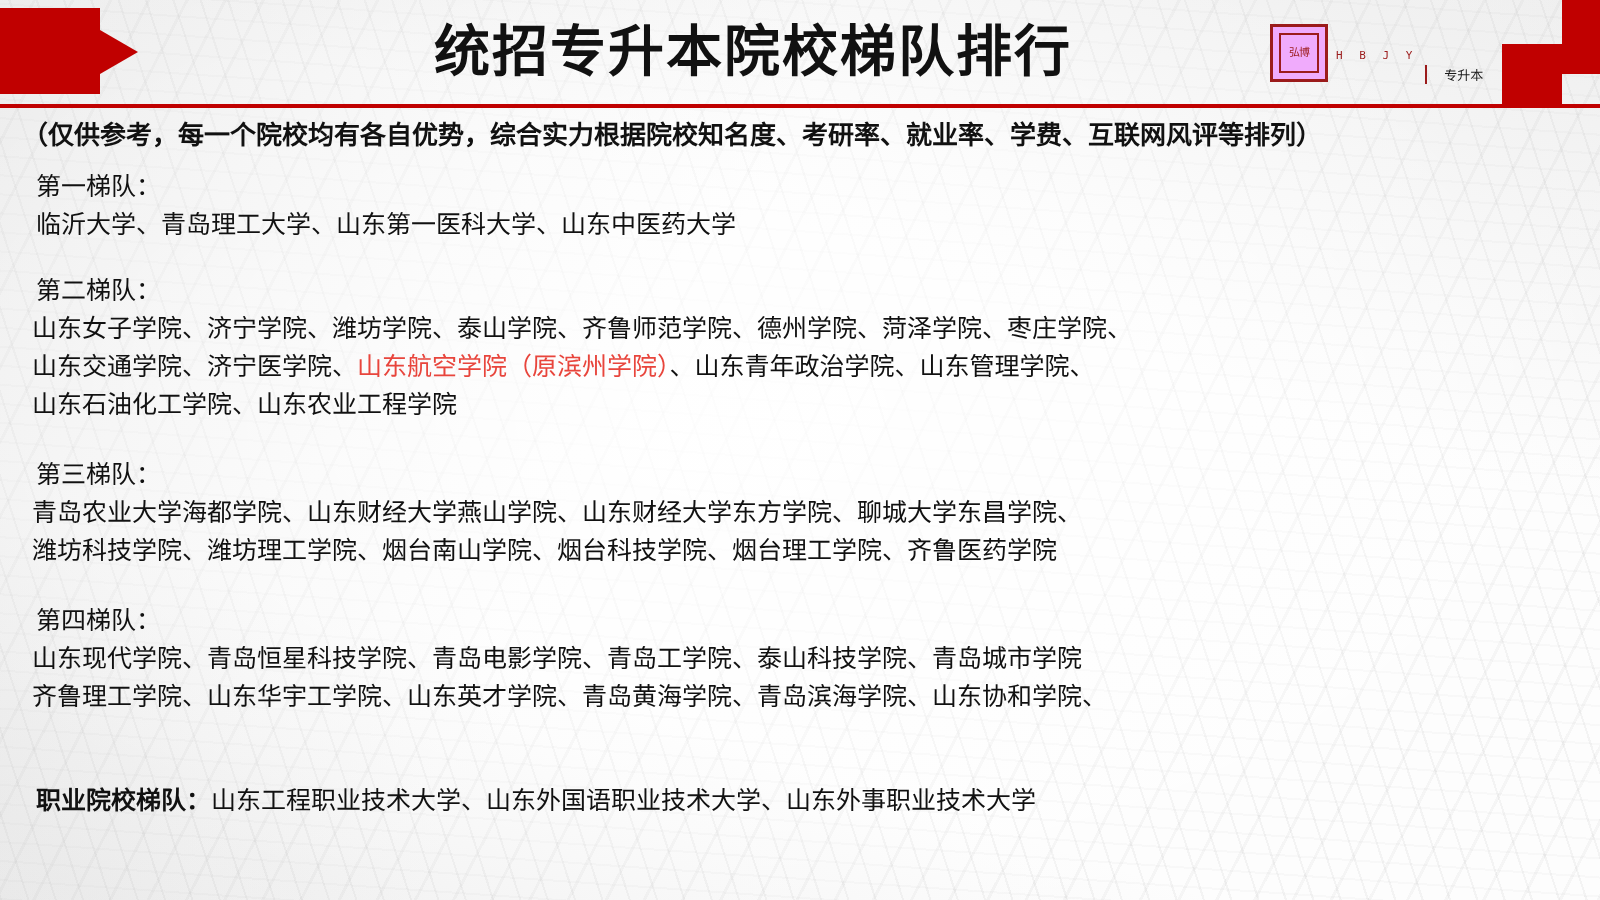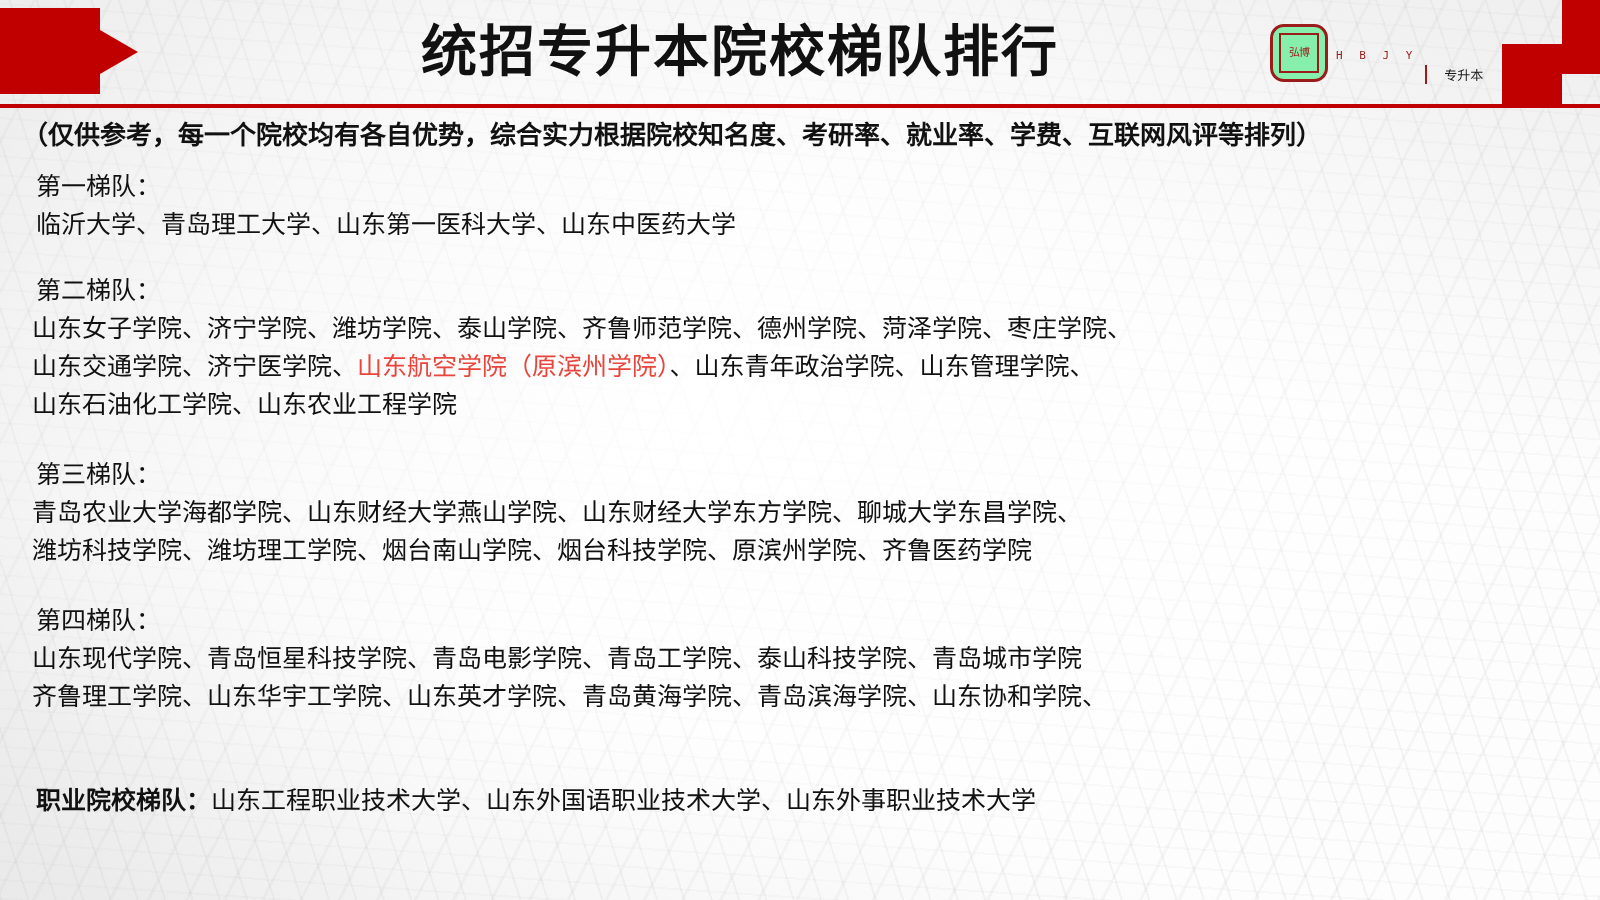--- a/index.html
+++ b/index.html
@@ -92,21 +92,21 @@
     position: absolute;
     right: 38px;
     top: 44px;
     width: 60px;
     height: 60px;
     background: #c00000;
   }
 
   .slide-title {
     position: absolute;
-    left: 240px;
+    left: 253px;
     top: 6px;
     width: 1000px;
     text-align: center;
     font-family: "DejaVu Sans", "Liberation Sans", sans-serif;
     font-size: 56px;
     font-weight: 700;
     color: #111111;
     letter-spacing: 2px;
     white-space: nowrap;
   }
@@ -120,23 +120,23 @@
     height: 70px;
     display: flex;
     align-items: center;
     gap: 8px;
     transform: translateX(-230px);
   }
   .logo-seal {
     width: 52px;
     height: 52px;
     border: 3px solid #9b1b1b;
-    border-radius: 14px;
+    border-radius: 0;
     position: relative;
-    background: #86efac;
+    background: #f0abfc;
     flex: 0 0 auto;
   }
   .logo-seal-inner {
     position: absolute;
     left: 6px;
     top: 6px;
     right: 6px;
     bottom: 6px;
     border: 2px solid #9b1b1b;
     color: #9b1b1b;
@@ -272,21 +272,21 @@
       <div class="tier-head">第二梯队：</div>
       <div class="tier-line">山东女子学院、济宁学院、潍坊学院、泰山学院、齐鲁师范学院、德州学院、菏泽学院、枣庄学院、</div>
       <div class="tier-line"><span>山东交通学院、济宁医学院、</span><span class="hl">山东航空学院（原滨州学院）</span><span>、山东青年政治学院、山东管理学院、</span></div>
       <div class="tier-line">山东石油化工学院、山东农业工程学院</div>
     </div>
     <div class="tier-gap-2"></div>
 
     <div class="tier">
       <div class="tier-head">第三梯队：</div>
       <div class="tier-line">青岛农业大学海都学院、山东财经大学燕山学院、山东财经大学东方学院、聊城大学东昌学院、</div>
-      <div class="tier-line">潍坊科技学院、潍坊理工学院、烟台南山学院、烟台科技学院、原滨州学院、齐鲁医药学院</div>
+      <div class="tier-line">潍坊科技学院、潍坊理工学院、烟台南山学院、烟台科技学院、烟台理工学院、齐鲁医药学院</div>
     </div>
     <div class="tier-gap-3"></div>
 
     <div class="tier">
       <div class="tier-head">第四梯队：</div>
       <div class="tier-line">山东现代学院、青岛恒星科技学院、青岛电影学院、青岛工学院、泰山科技学院、青岛城市学院</div>
       <div class="tier-line">齐鲁理工学院、山东华宇工学院、山东英才学院、青岛黄海学院、青岛滨海学院、山东协和学院、</div>
     </div>
     <div class="tier-gap-4"></div>
 

